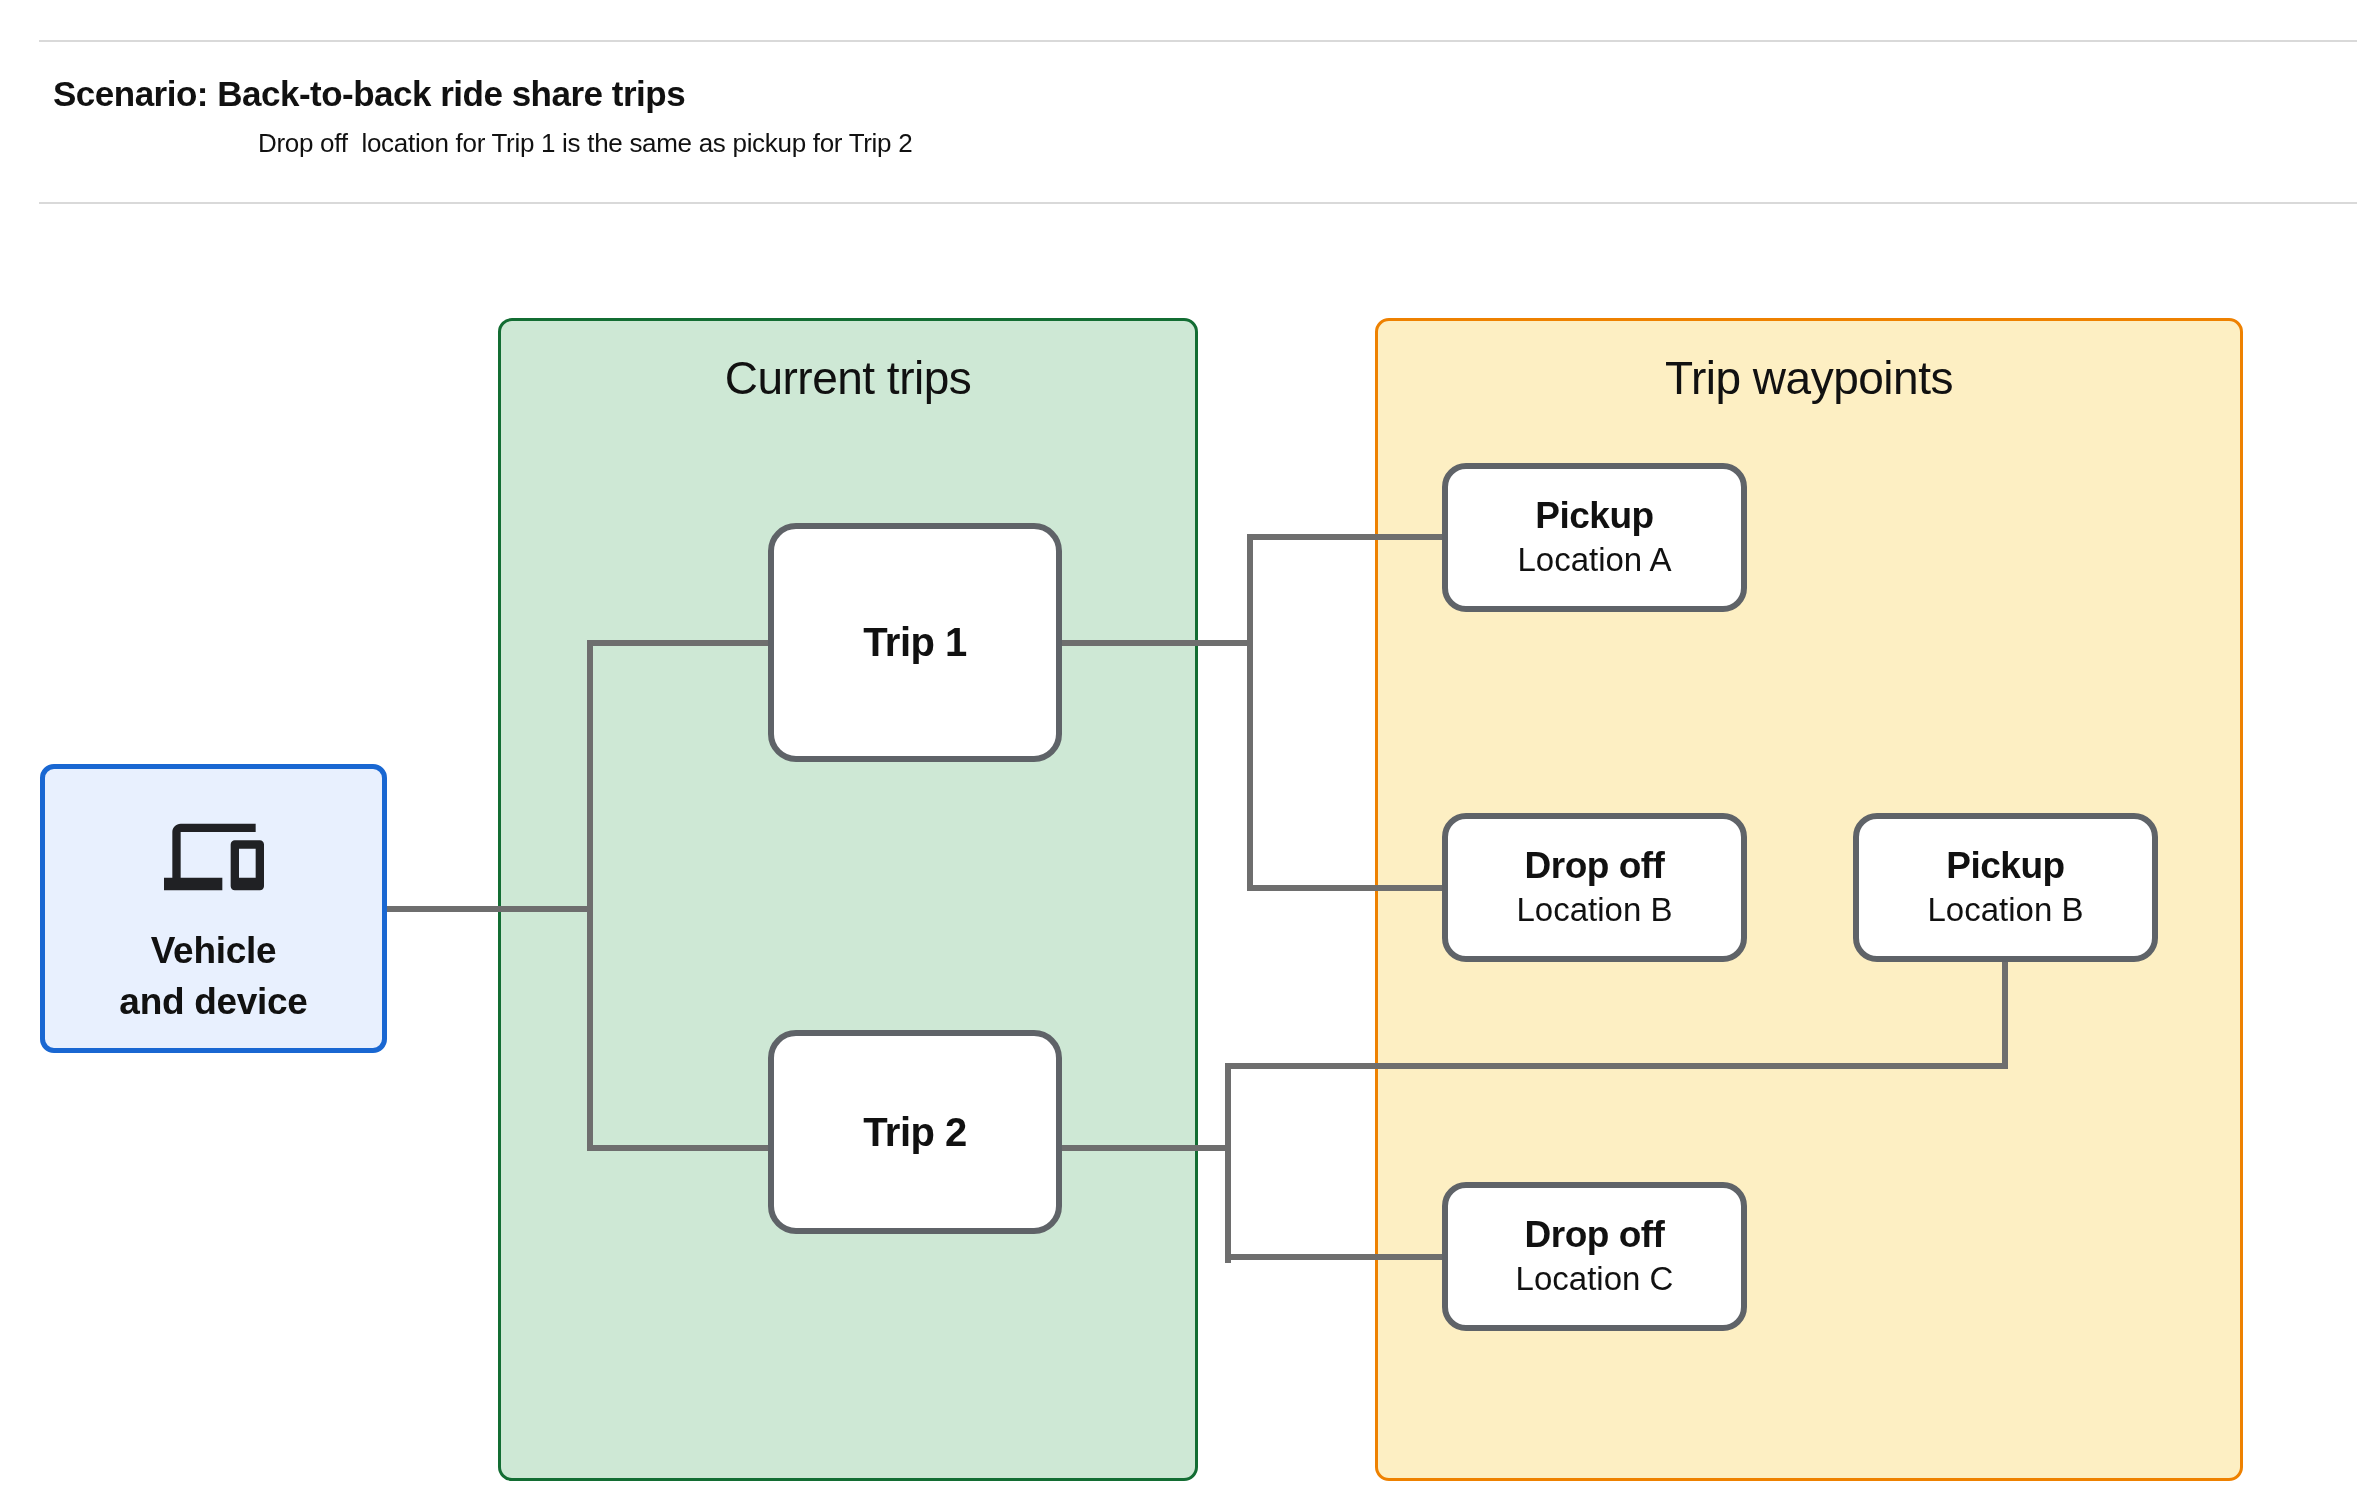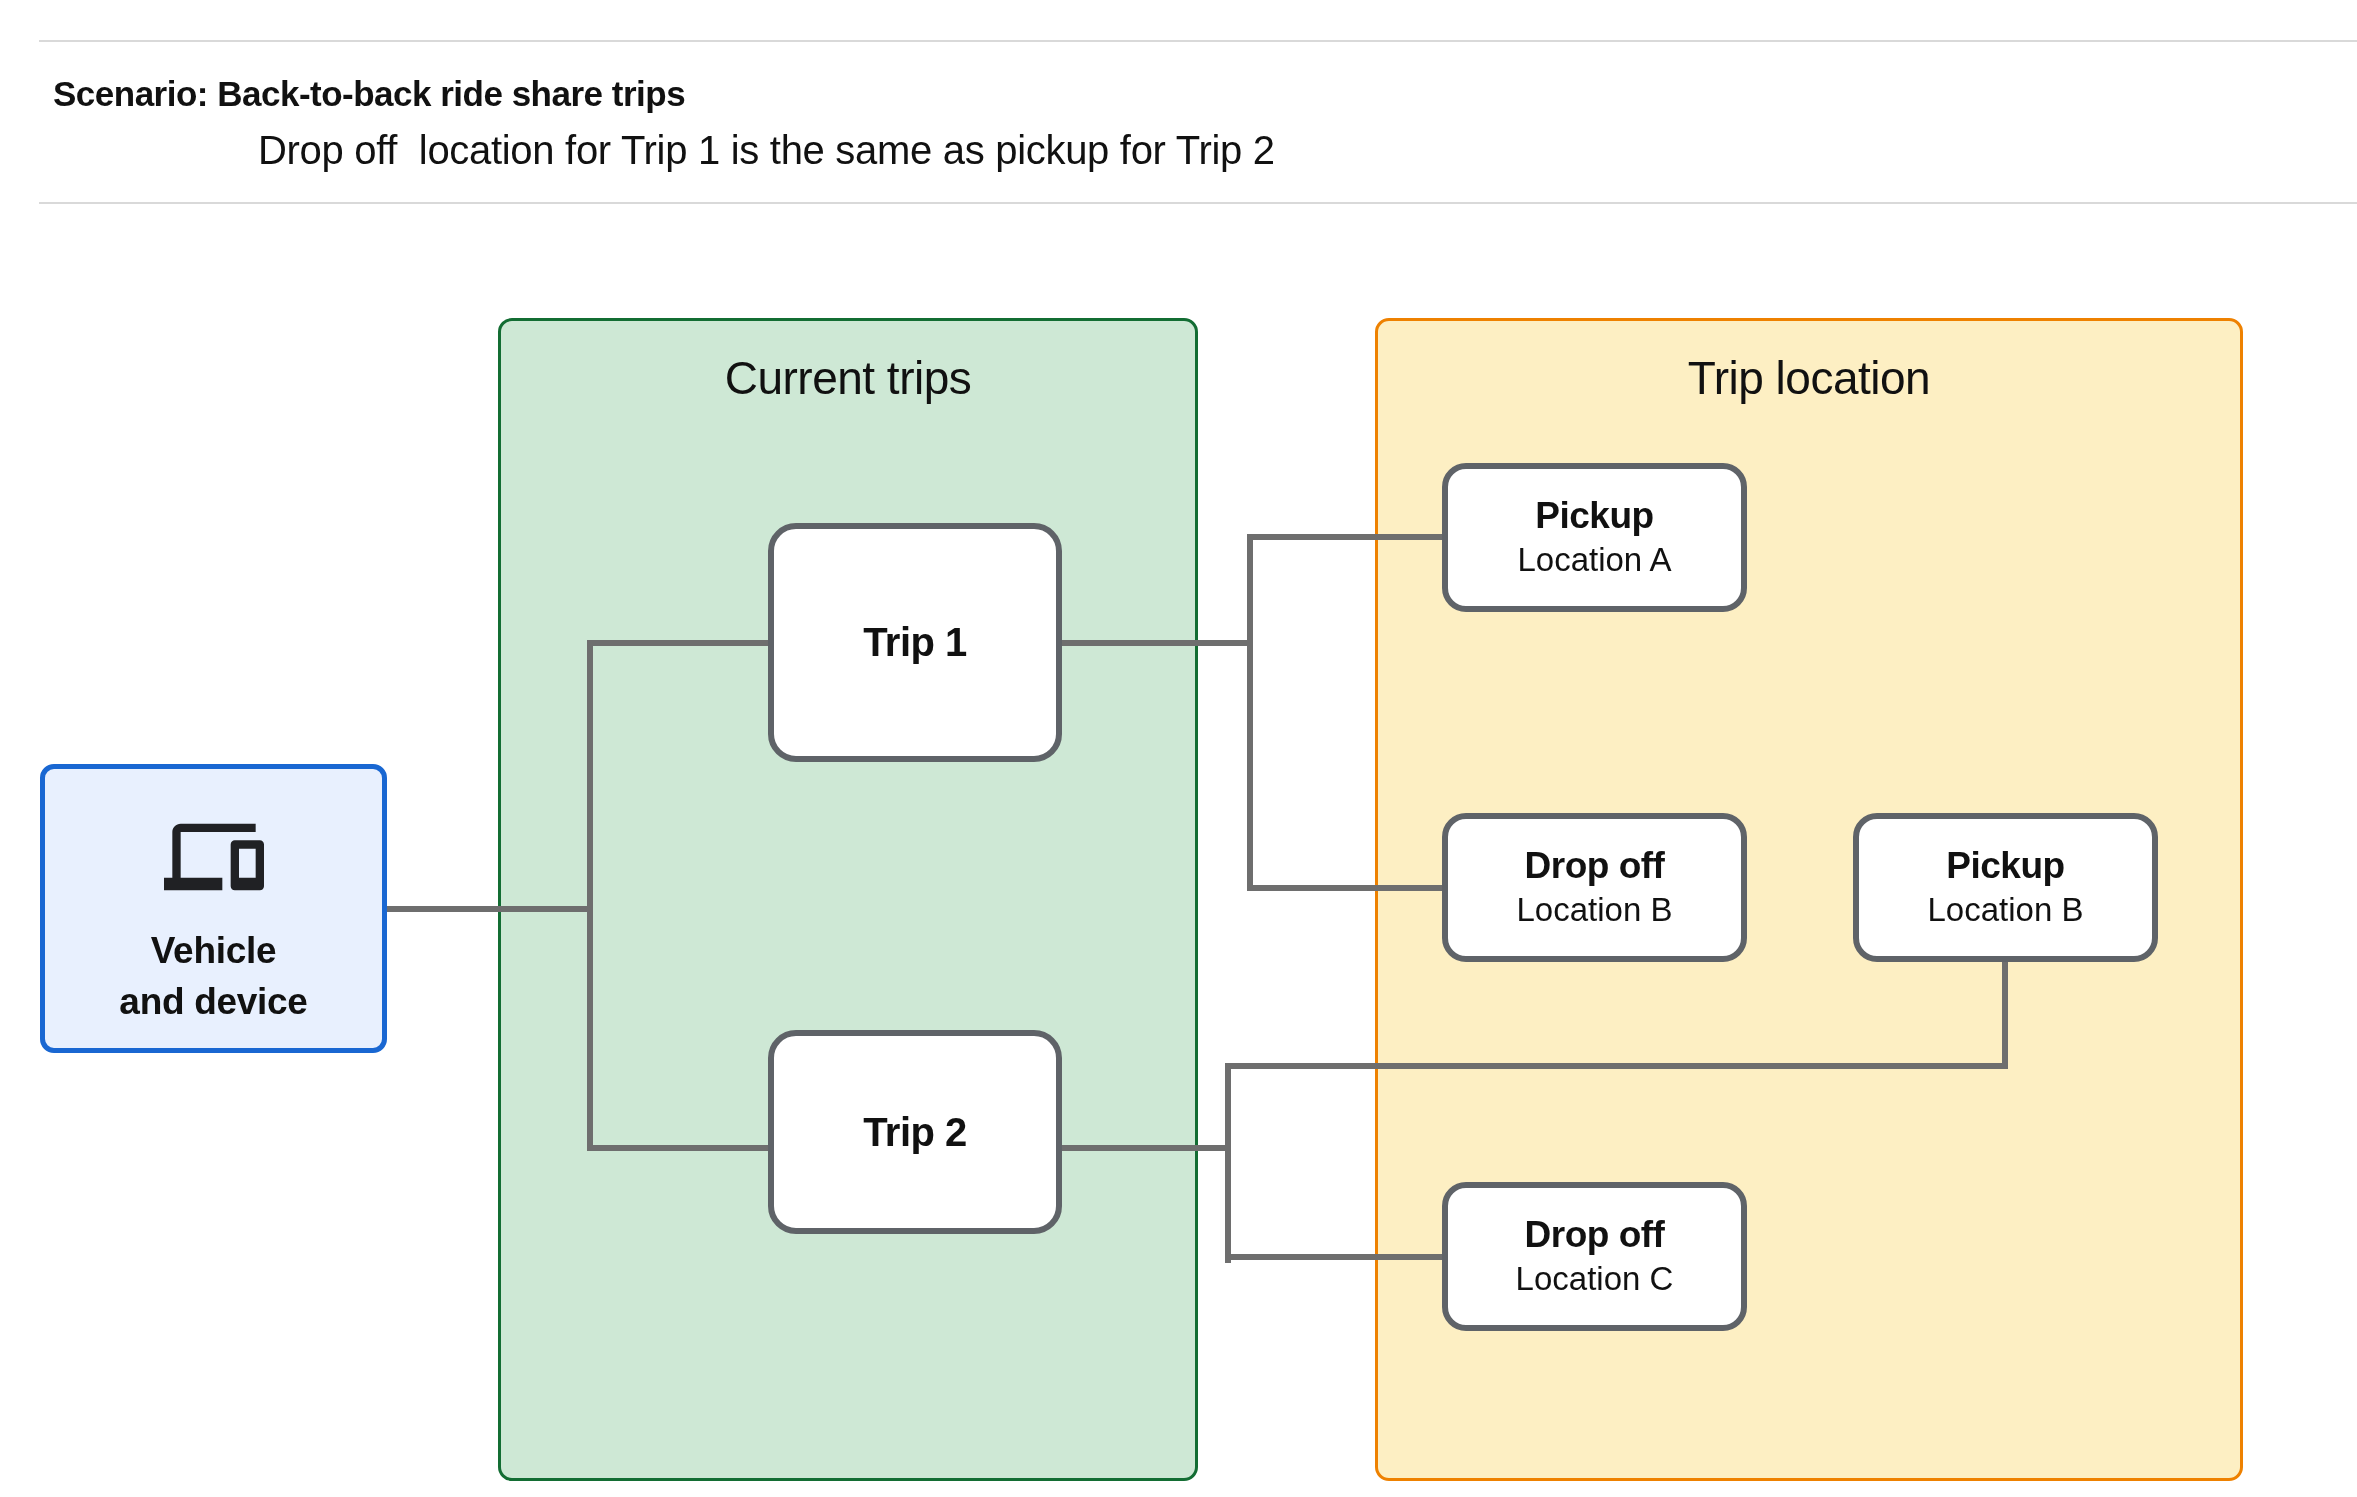--- a/index.html
+++ b/index.html
@@ -14,21 +14,21 @@
   .rule{
     position:absolute;left:39px;right:0;height:2px;
     background:var(--divider_gray,#D9D9D9);
   }
   .hdr-title{
     position:absolute;left:53px;top:74px;
     font-size:35px;font-weight:700;letter-spacing:-0.5px;
   }
   .hdr-sub{
     position:absolute;left:258px;top:128px;
-    font-size:40px;font-weight:400;letter-spacing:-0.3px;
+    font-size:26px;font-weight:400;letter-spacing:-0.3px;
     white-space:pre;
   }
   
   .group{
     position:absolute;top:318px;height:1163px;
     border-radius:14px;box-sizing:border-box;
   }
   .group.green{
     left:498px;width:700px;
     background:var(--green_fill,#CEE8D5);
@@ -85,21 +85,21 @@
 
   <div class="rule" style="top:40px"></div>
   <div class="hdr-title">Scenario: Back-to-back ride share trips</div>
   <div class="hdr-sub">Drop off  location for Trip 1 is the same as pickup for Trip 2</div>
   <div class="rule" style="top:202px"></div>
 
   <div class="group green">
     <div class="group-title">Current trips</div>
   </div>
   <div class="group yellow">
-    <div class="group-title">Trip location</div>
+    <div class="group-title">Trip waypoints</div>
   </div>
 
   <div class="line h" style="left:387px;top:906px;width:206px"></div>
   <div class="line v" style="left:587px;top:640px;height:511px"></div>
   <div class="line h" style="left:587px;top:640px;width:181px"></div>
   <div class="line h" style="left:587px;top:1145px;width:181px"></div>
 
   <div class="line h" style="left:1062px;top:640px;width:191px"></div>
   <div class="line v" style="left:1247px;top:534px;height:357px"></div>
   <div class="line h" style="left:1247px;top:534px;width:195px"></div>

